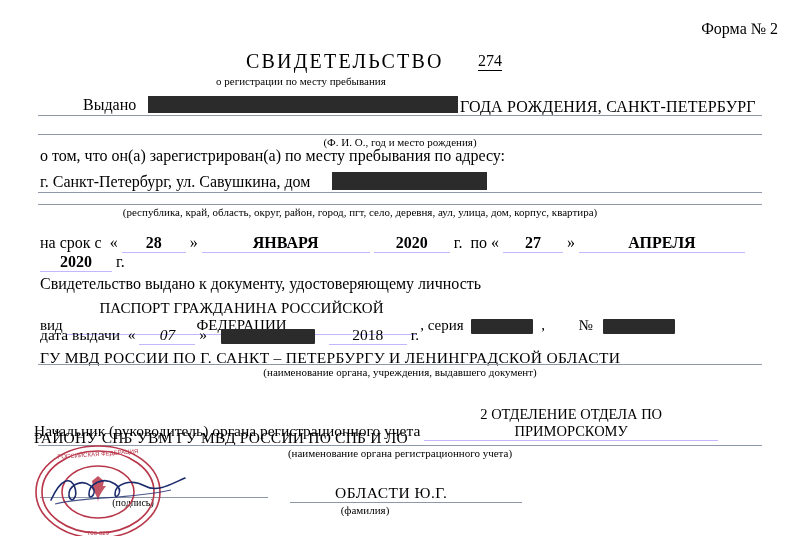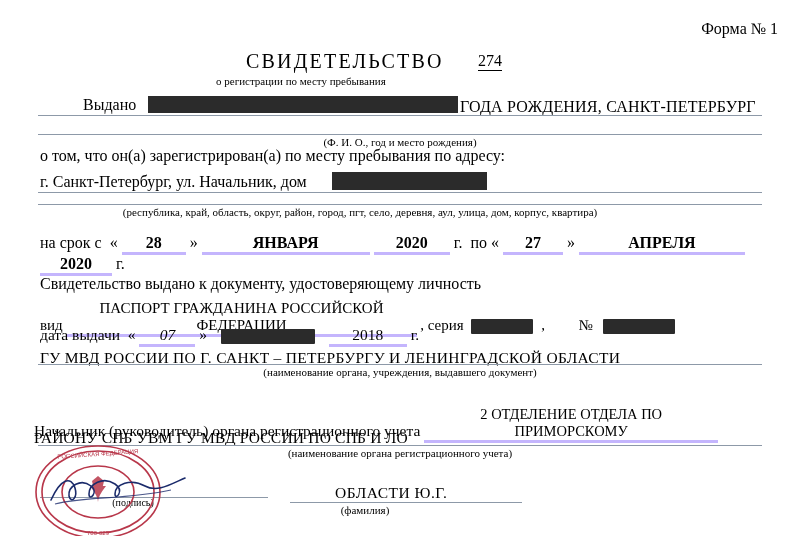--- a/index.html
+++ b/index.html
@@ -157,44 +157,44 @@
     height: 100px;
   }
   .signature {
     top: 470px;
     left: 45px;
     width: 150px;
     height: 40px;
   }
   .u-line {
     display: inline-block;
-    border-bottom: 3px solid #c4b5fd;
+    border-bottom: 1px solid #c4b5fd;
     text-align: center;
   }
 </style>
 </head>
 <body>
 
 <div class="page">
 
-  <div class="abs form-no">Форма № 1</div>
+  <div class="abs form-no">Форма № 2</div>
 
   <div class="abs title">СВИДЕТЕЛЬСТВО</div>
   <div class="abs title-num">274</div>
   <div class="abs subtitle">о регистрации по месту пребывания</div>
 
   <div class="abs issued-label">Выдано</div>
   <div class="abs issued-redact"></div>
   <div class="abs issued-text">ГОДА РОЖДЕНИЯ, САНКТ-ПЕТЕРБУРГ</div>
   <div class="rule" style="top:115px; left:38px; width:724px;"></div>
   <div class="rule" style="top:134px; left:38px; width:724px;"></div>
   <div class="abs caption cap1">(Ф. И. О., год и место рождения)</div>
 
   <div class="abs line-about">о том, что он(а) зарегистрирован(а) по месту пребывания по адресу:</div>
-  <div class="abs line-addr">г. Санкт-Петербург, ул. Начальник, дом</div>
+  <div class="abs line-addr">г. Санкт-Петербург, ул. Савушкина, дом</div>
   <div class="abs addr-redact"></div>
   <div class="rule" style="top:192px; left:38px; width:724px;"></div>
   <div class="rule" style="top:204px; left:38px; width:724px;"></div>
   <div class="abs caption cap2">(республика, край, область, округ, район, город, пгт, село, деревня, аул, улица, дом, корпус, квартира)</div>
 
   <div class="abs term-row">
     <span>на срок с</span>
     <span>&nbsp;«</span>
     <span class="u-line val" style="width:64px;">28</span>
     <span>»</span>

